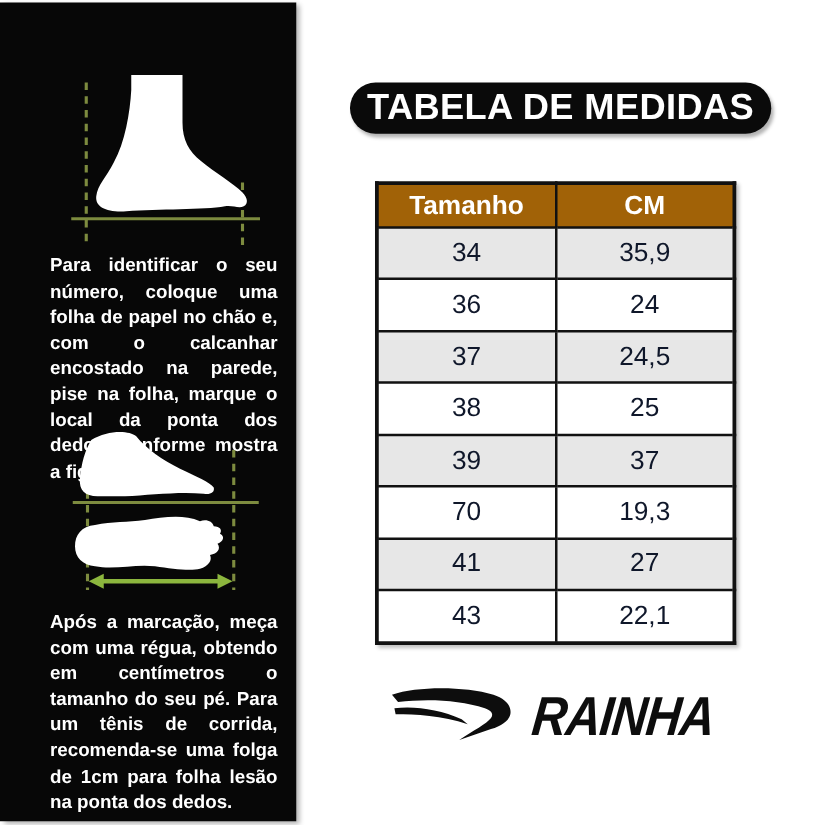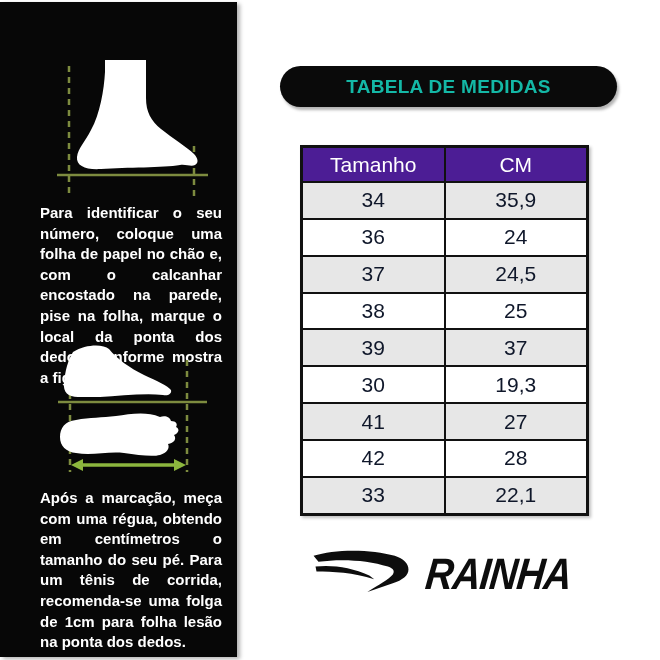--- a/index.html
+++ b/index.html
@@ -22,34 +22,34 @@
   .p1{top:201px;}
   .p2{top:486px;}
   
   .title-pill{
     position:absolute;left:280px;top:66px;width:337px;height:41px;
     background:#0a0a0a;border-radius:21px;
     display:flex;align-items:center;justify-content:center;
     box-shadow:2px 3px 3px rgba(0,0,0,0.30);
   }
   .title-pill span{
-    color:#14b8a6;font-weight:bold;font-size:19px;letter-spacing:0.3px;
+    color:#ffffff;font-weight:bold;font-size:29px;letter-spacing:0.3px;
   }
   
   table.size-table{
     position:absolute;left:300px;top:145px;width:289px;height:371px;
     border-collapse:collapse;table-layout:fixed;
     border:3px solid #111111;box-shadow:2px 2px 3px rgba(0,0,0,0.25);
   }
   .size-table th,.size-table td{
     border:2px solid #111111;text-align:center;vertical-align:middle;
     padding:0;font-size:21px;
   }
   .size-table th{
-    background:#4c1d95;color:#ffffff;font-weight:normal;height:33px;
+    background:#a16207;color:#ffffff;font-weight:bold;height:33px;
   }
   .size-table td{background:#ffffff;color:#0f172a;}
   .size-table tbody tr:nth-child(odd) td{background:#e7e7e7;}
   
   .swoosh{position:absolute;left:312px;top:548px;}
   .wordmark{
     position:absolute;left:424px;top:556px;height:36px;line-height:36px;
     font-size:44px;font-weight:bold;font-style:italic;color:#0d0d0d;
     letter-spacing:-1px;transform:skewX(-6deg) scaleX(0.88);
     transform-origin:left bottom;white-space:nowrap;
@@ -138,33 +138,29 @@
       </tr>
       <tr>
         <td>38</td>
         <td>25</td>
       </tr>
       <tr>
         <td>39</td>
         <td>37</td>
       </tr>
       <tr>
-        <td>30</td>
+        <td>70</td>
         <td>19,3</td>
       </tr>
       <tr>
         <td>41</td>
         <td>27</td>
       </tr>
       <tr>
-        <td>42</td>
-        <td>28</td>
-      </tr>
-      <tr>
-        <td>33</td>
+        <td>43</td>
         <td>22,1</td>
       </tr>
     </tbody>
   </table>
 
   <svg class="swoosh" width="99" height="45" viewBox="0 0 100 46">
     <path fill="#0d0d0d" d="M1 8
       C22 1 60 1 84 8
       C93 11 98 16 98 22
       C98 28 92 33 82 36

